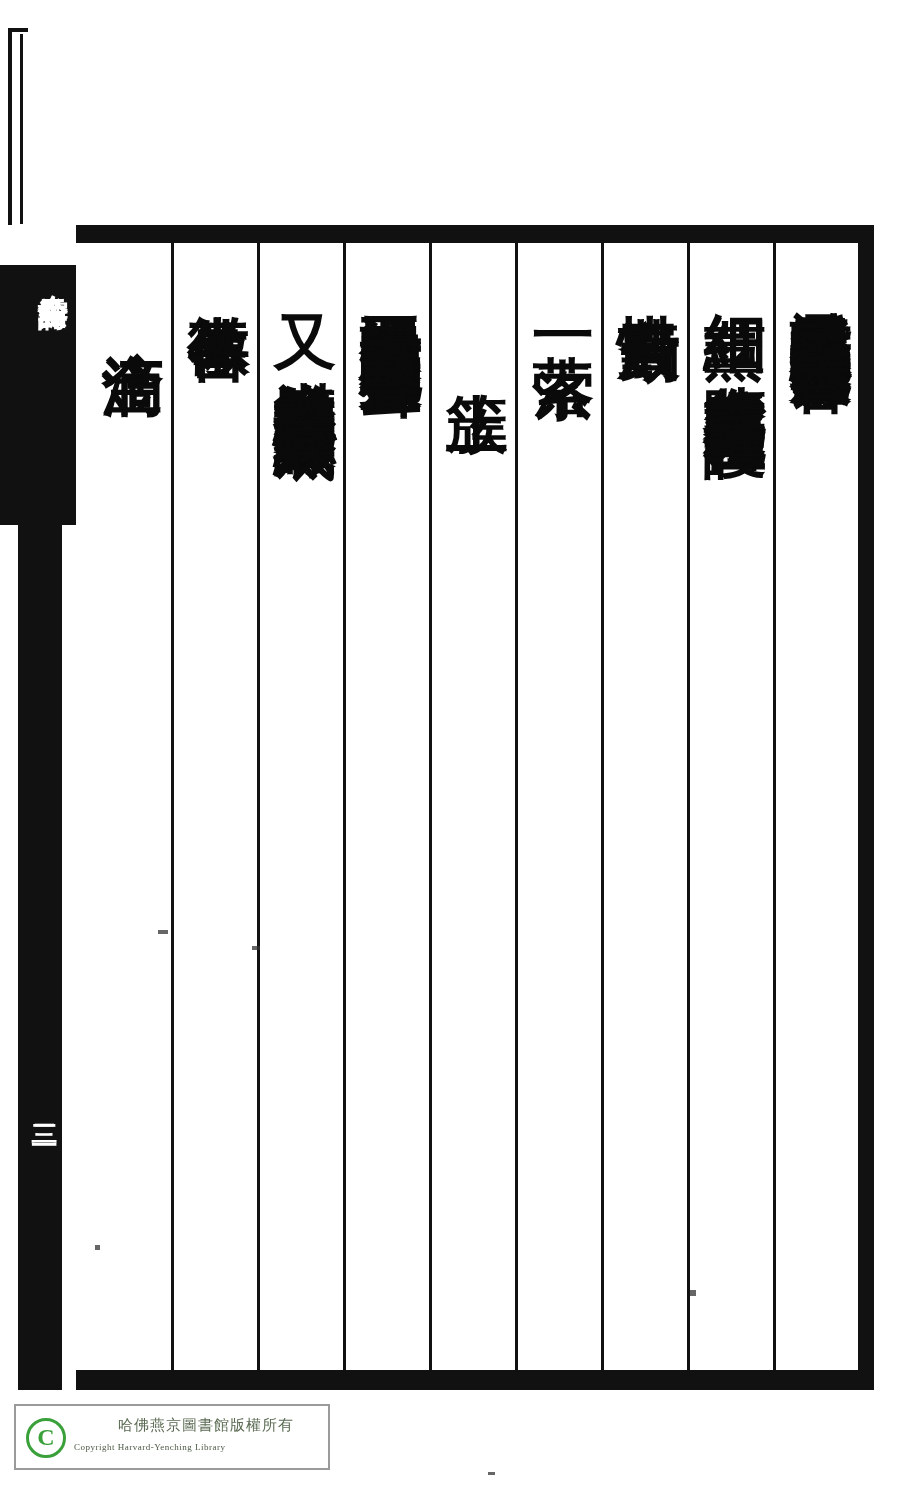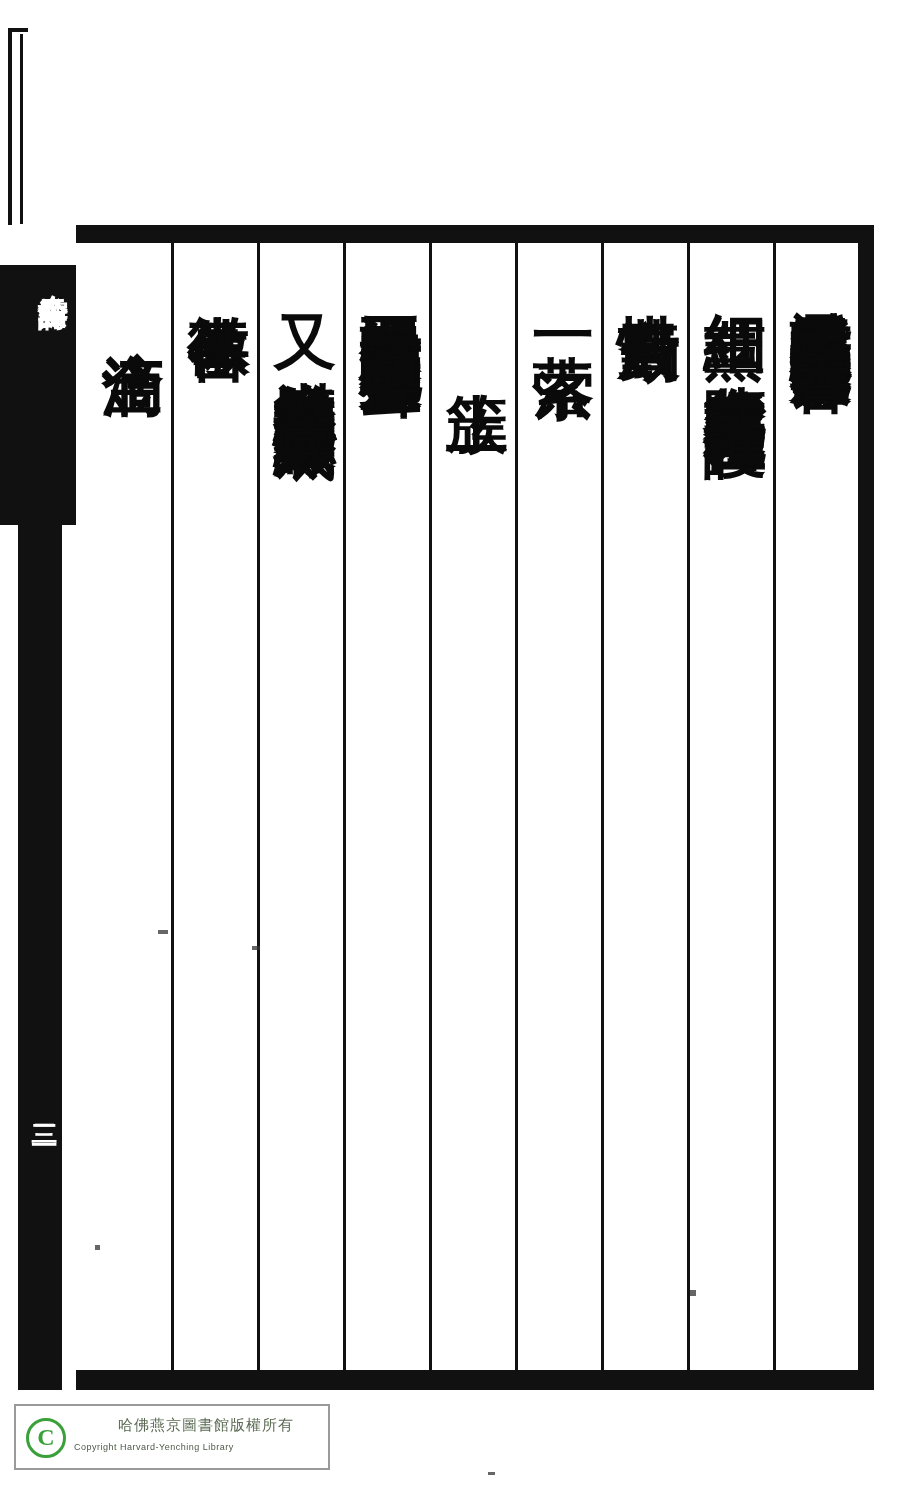--- a/index.html
+++ b/index.html
@@ -159,21 +159,21 @@
     font-family: Liberation Sans, sans-serif;
     font-size: 15px;
     letter-spacing: 1px;
     white-space: nowrap;
     margin-left: 44px;
   }
   #stamp .en {
     position: absolute;
     left: 58px; top: 36px;
     color: #4b5a46;
-    font-family: Liberation Sans, sans-serif;
+    font-family: Liberation Serif, serif;
     font-size: 9px;
     letter-spacing: 0.5px;
     white-space: nowrap;
   }
 
   
   .speck {
     position: absolute;
     background: #333;
     opacity: 0.75;

